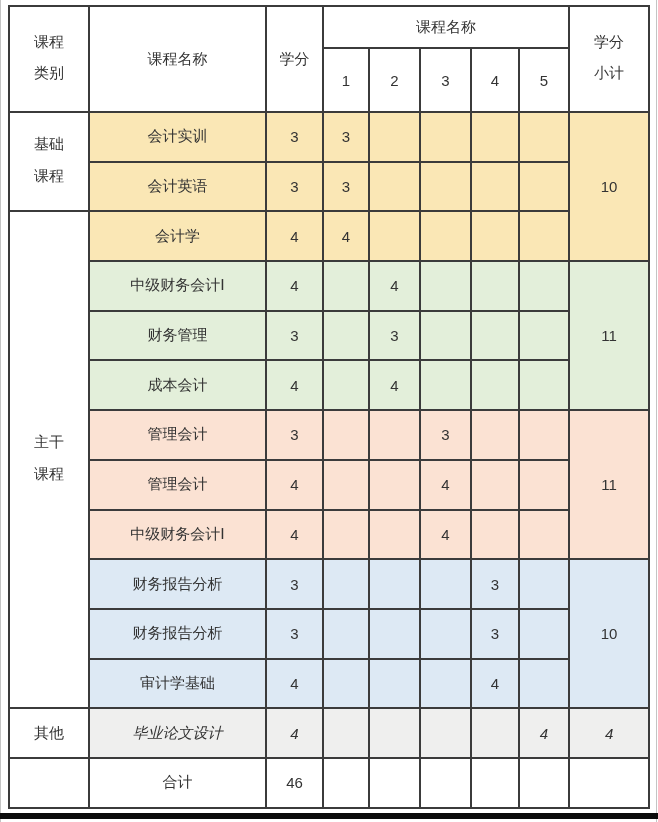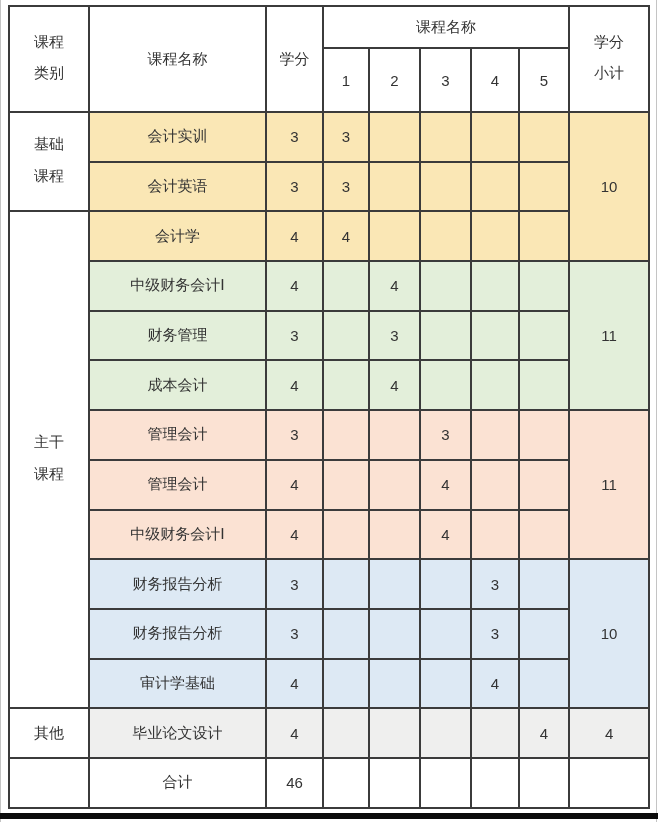--- a/index.html
+++ b/index.html
@@ -52,21 +52,21 @@
   }
   thead tr.h1 { height: 42px; }
   thead tr.h2 { height: 64px; }
   tbody tr    { height: 49.7px; }
   .two-line { white-space: pre-line; line-height: 2.1; font-family: Liberation Mono, monospace; }
   .cat-cell { background: #FFFFFF; }
   .bg-y { background: var(--block-yellow); }
   .bg-g { background: var(--block-green); }
   .bg-p { background: var(--block-pink); }
   .bg-b { background: var(--block-blue); }
-  .bg-e { background: var(--block-gray); }
+  .bg-e { background: var(--block-gray); font-style: italic; }
   .bottom-rule {
     position: absolute;
     left: 0; right: 0;
     top: 813px; height: 6px;
     background: var(--bottom-rule);
   }
 </style>
 </head>
 <body>
 

